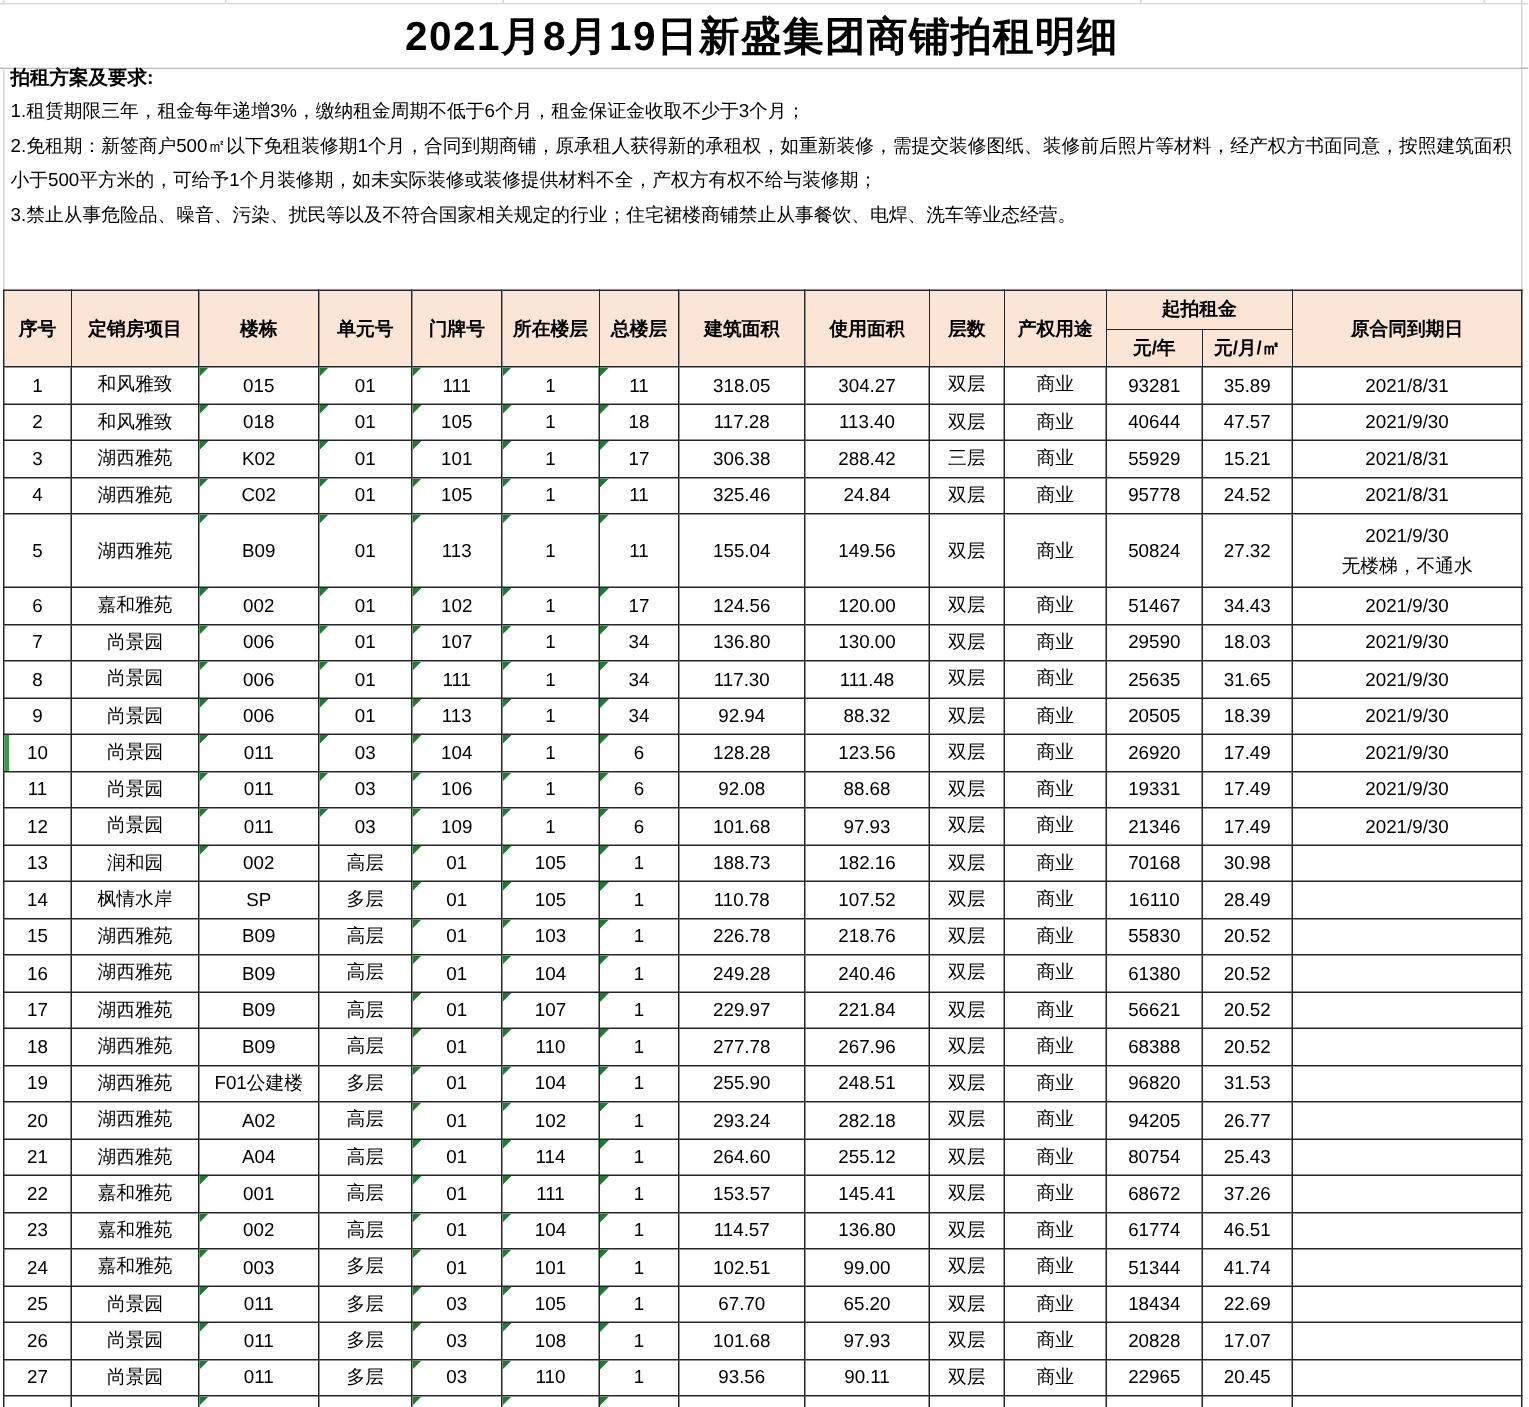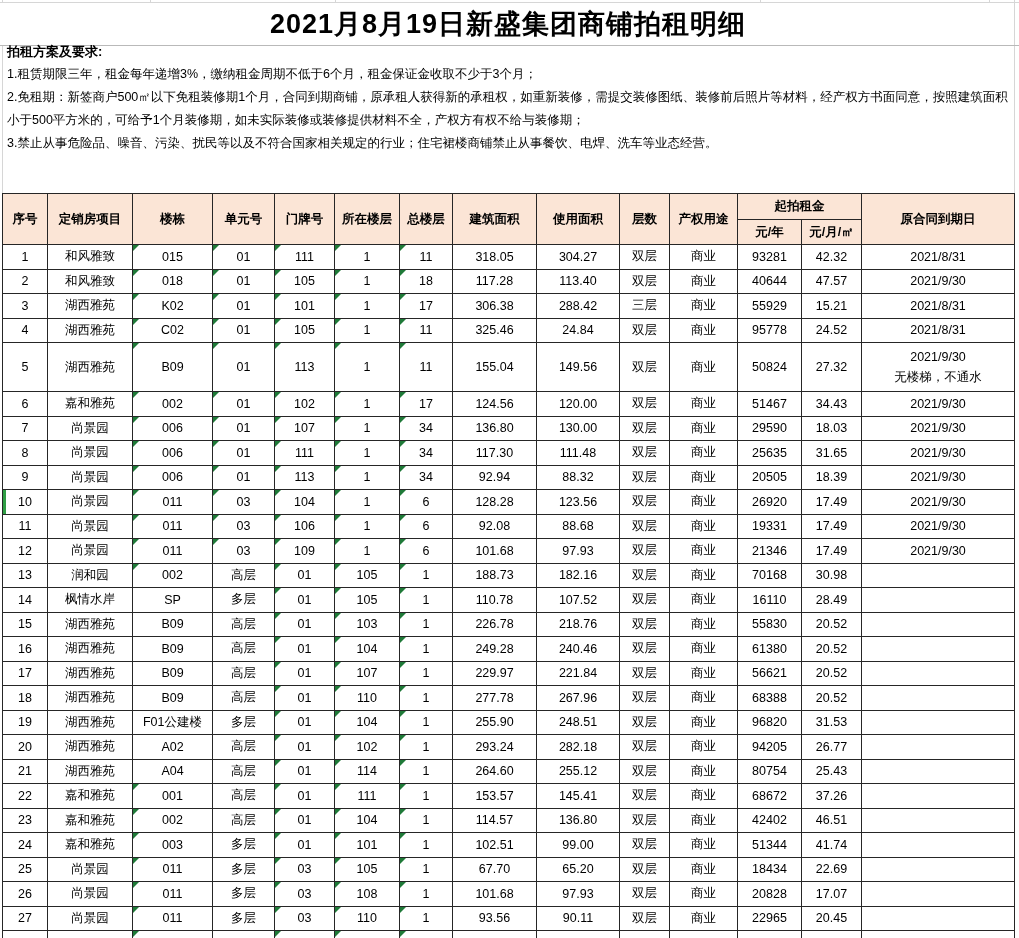--- a/index.html
+++ b/index.html
@@ -121,21 +121,21 @@
             <td>015<span class="tri-icon"></span></td>
             <td>01<span class="tri-icon"></span></td>
             <td>111<span class="tri-icon"></span></td>
             <td>1<span class="tri-icon"></span></td>
             <td>11<span class="tri-icon"></span></td>
             <td>318.05</td>
             <td>304.27</td>
             <td>双层</td>
             <td>商业</td>
             <td>93281</td>
-            <td>42.32</td>
+            <td>35.89</td>
             <td>2021/8/31</td>
           </tr>
           <tr>
             <td>2</td>
             <td>和风雅致</td>
             <td>018<span class="tri-icon"></span></td>
             <td>01<span class="tri-icon"></span></td>
             <td>105<span class="tri-icon"></span></td>
             <td>1<span class="tri-icon"></span></td>
             <td>18<span class="tri-icon"></span></td>
@@ -473,21 +473,21 @@
             <td>嘉和雅苑</td>
             <td>002<span class="tri-icon"></span></td>
             <td>高层</td>
             <td>01<span class="tri-icon"></span></td>
             <td>104<span class="tri-icon"></span></td>
             <td>1<span class="tri-icon"></span></td>
             <td>114.57</td>
             <td>136.80</td>
             <td>双层</td>
             <td>商业</td>
-            <td>42402</td>
+            <td>61774</td>
             <td>46.51</td>
             <td></td>
           </tr>
           <tr>
             <td>24</td>
             <td>嘉和雅苑</td>
             <td>003<span class="tri-icon"></span></td>
             <td>多层</td>
             <td>01<span class="tri-icon"></span></td>
             <td>101<span class="tri-icon"></span></td>

